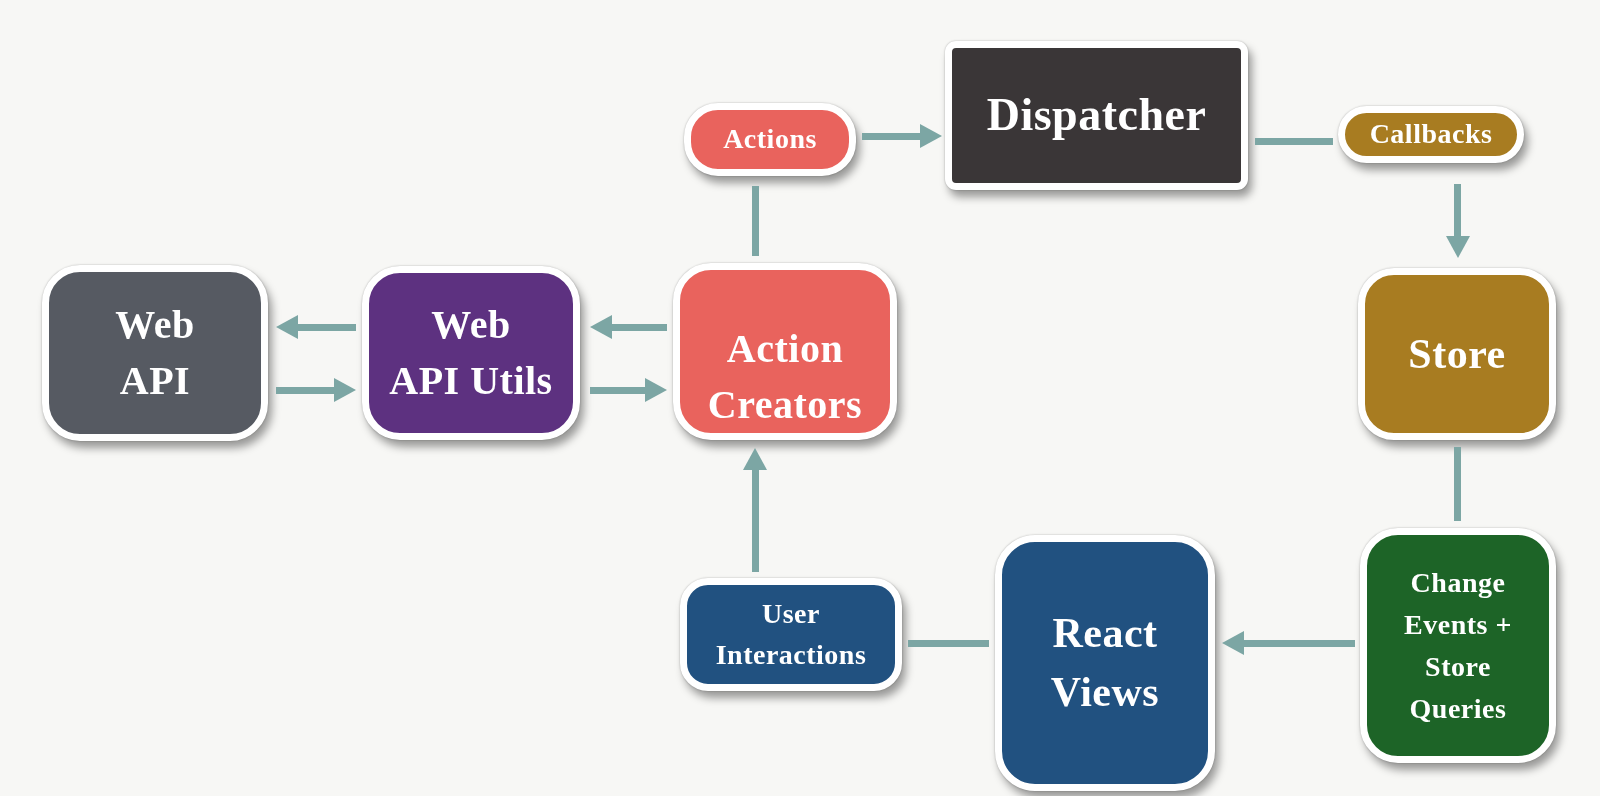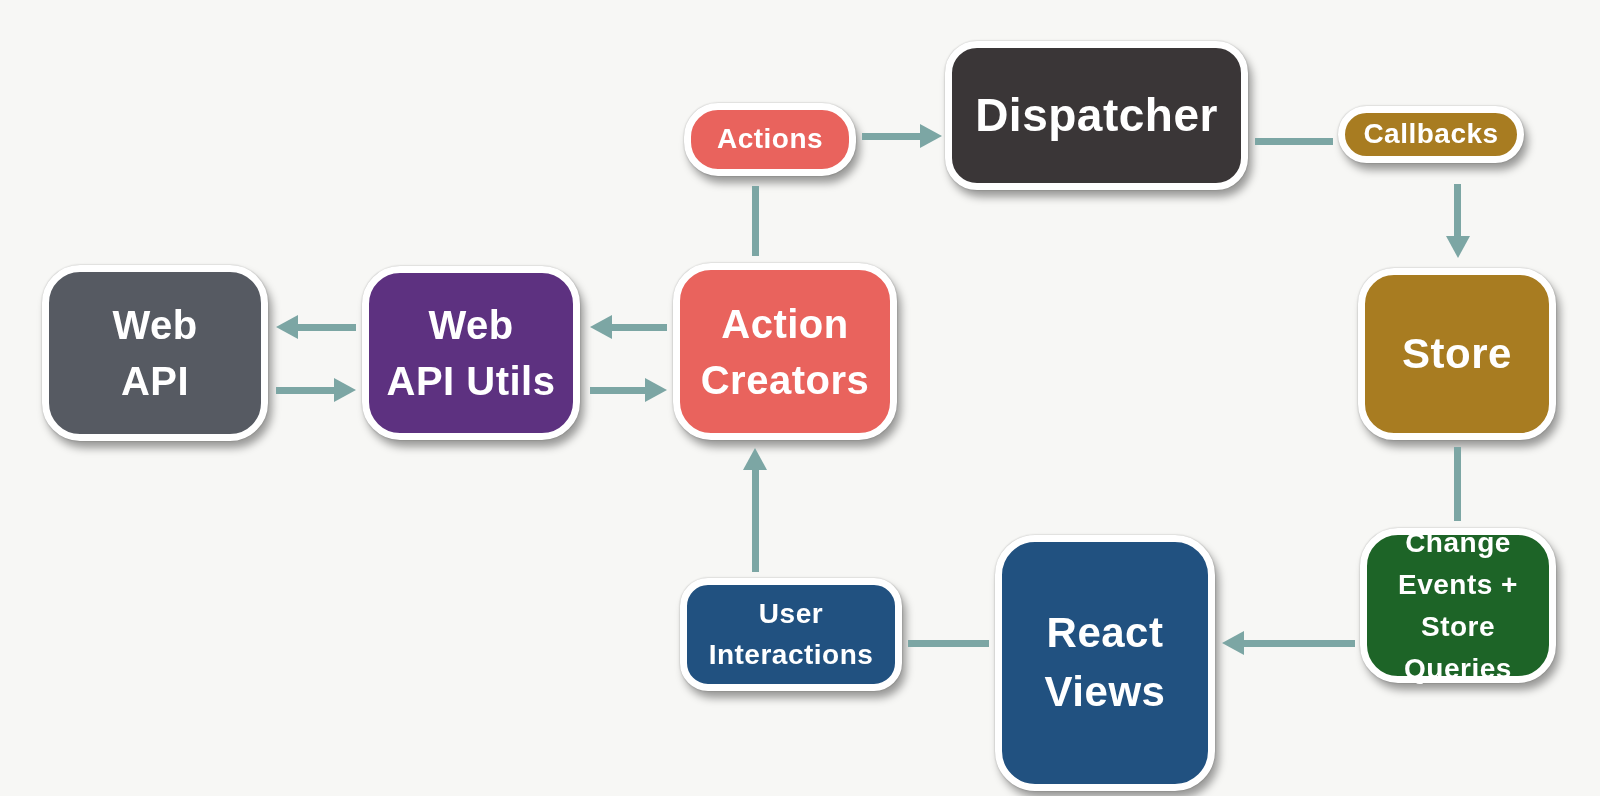--- a/index.html
+++ b/index.html
@@ -19,20 +19,21 @@
     font-family: "Liberation Sans", "DejaVu Sans", sans-serif;
   }
   .node {
     position: absolute;
     display: flex;
     align-items: center;
     justify-content: center;
     border: 7px solid var(--node-border);
     box-shadow: 0 0 2px rgba(0,0,0,0.28), 4px 7px 9px rgba(0,0,0,0.38);
     color: var(--node-text);
+    font-family: Liberation Serif, serif;
   }
   .node-label {
     font-weight: 700;
     text-align: center;
     white-space: pre-line;
     color: var(--node-text);
     letter-spacing: 0.5px;
   }
   
   .fs-huge  { font-size: 46px; line-height: 1.35; }
@@ -57,42 +58,42 @@
   <div class="node" style="left: 42px; top: 265px; width: 226px; height: 176px; border-radius: 38px; background-color: rgb(86, 90, 98);">
     <span class="node-label fs-mid">Web
 API</span>
   </div>
 
   <div class="node" style="left: 362px; top: 266px; width: 218px; height: 174px; border-radius: 38px; background-color: rgb(93, 49, 128);">
     <span class="node-label fs-mid">Web
 API Utils</span>
   </div>
 
-  <div class="node" style="left: 673px; top: 263px; width: 224px; height: 177px; border-radius: 38px; background-color: rgb(233, 99, 93);">
+  <div class="node" style="left: 673px; top: 263px; width: 224px; height: 177px; border-radius: 38px; background-color: rgb(233, 99, 93); align-items: flex-end;">
     <span class="node-label fs-mid">Action
 Creators</span>
   </div>
 
   <div class="node" style="left: 684px; top: 103px; width: 172px; height: 73px; border-radius: 34px; background-color: rgb(233, 99, 93);">
     <span class="node-label fs-small">Actions</span>
   </div>
 
-  <div class="node" style="left: 945px; top: 41px; width: 303px; height: 149px; border-radius: 32px; background-color: rgb(58, 54, 55);">
+  <div class="node" style="left: 945px; top: 41px; width: 303px; height: 149px; border-radius: 11px; background-color: rgb(58, 54, 55);">
     <span class="node-label fs-huge">Dispatcher</span>
   </div>
 
   <div class="node" style="left: 1338px; top: 106px; width: 186px; height: 57px; border-radius: 34px; background-color: rgb(168, 124, 33);">
     <span class="node-label fs-small">Callbacks</span>
   </div>
 
   <div class="node" style="left: 1358px; top: 268px; width: 198px; height: 172px; border-radius: 36px; background-color: rgb(168, 124, 33);">
     <span class="node-label fs-big">Store</span>
   </div>
 
-  <div class="node" style="left: 1360px; top: 528px; width: 196px; height: 155px; border-radius: 38px; background-color: rgb(29, 100, 39);">
+  <div class="node" style="left: 1360px; top: 528px; width: 196px; height: 235px; border-radius: 38px; background-color: rgb(29, 100, 39);">
     <span class="node-label fs-tiny">Change
 Events +
 Store
 Queries</span>
   </div>
 
   <div class="node" style="left: 995px; top: 535px; width: 220px; height: 256px; border-radius: 40px; background-color: rgb(33, 81, 128);">
     <span class="node-label fs-big">React
 Views</span>
   </div>

